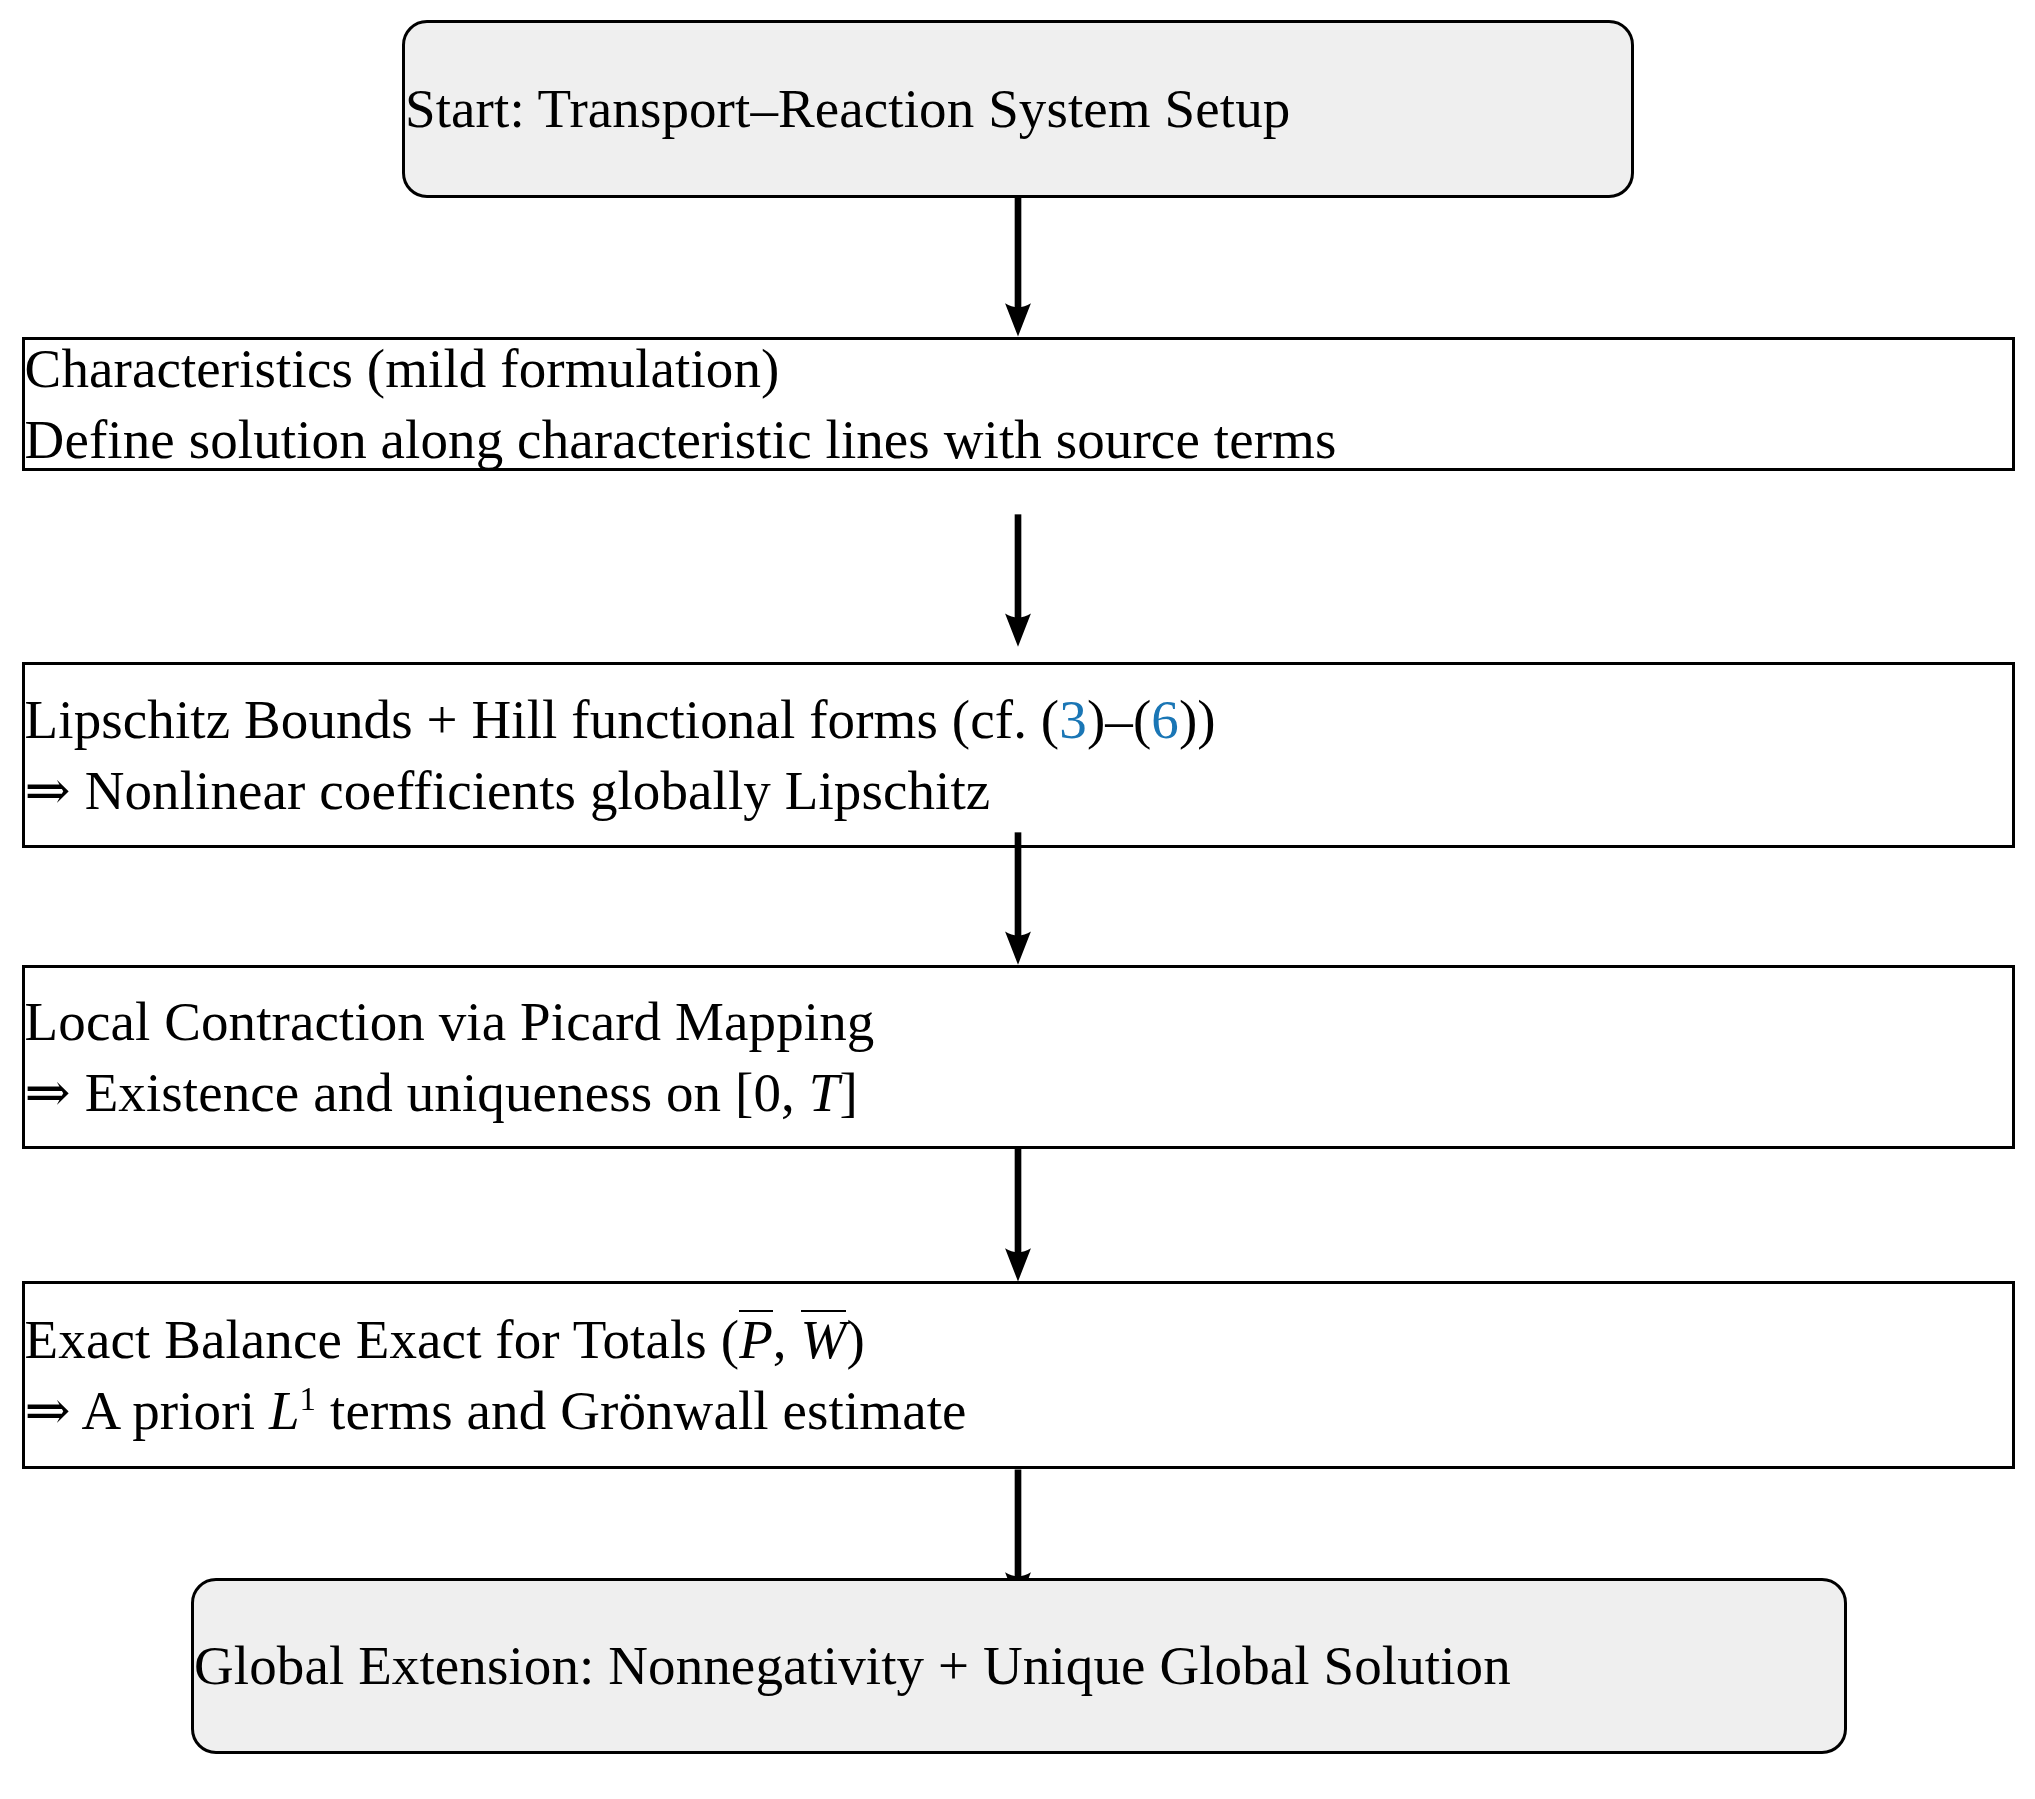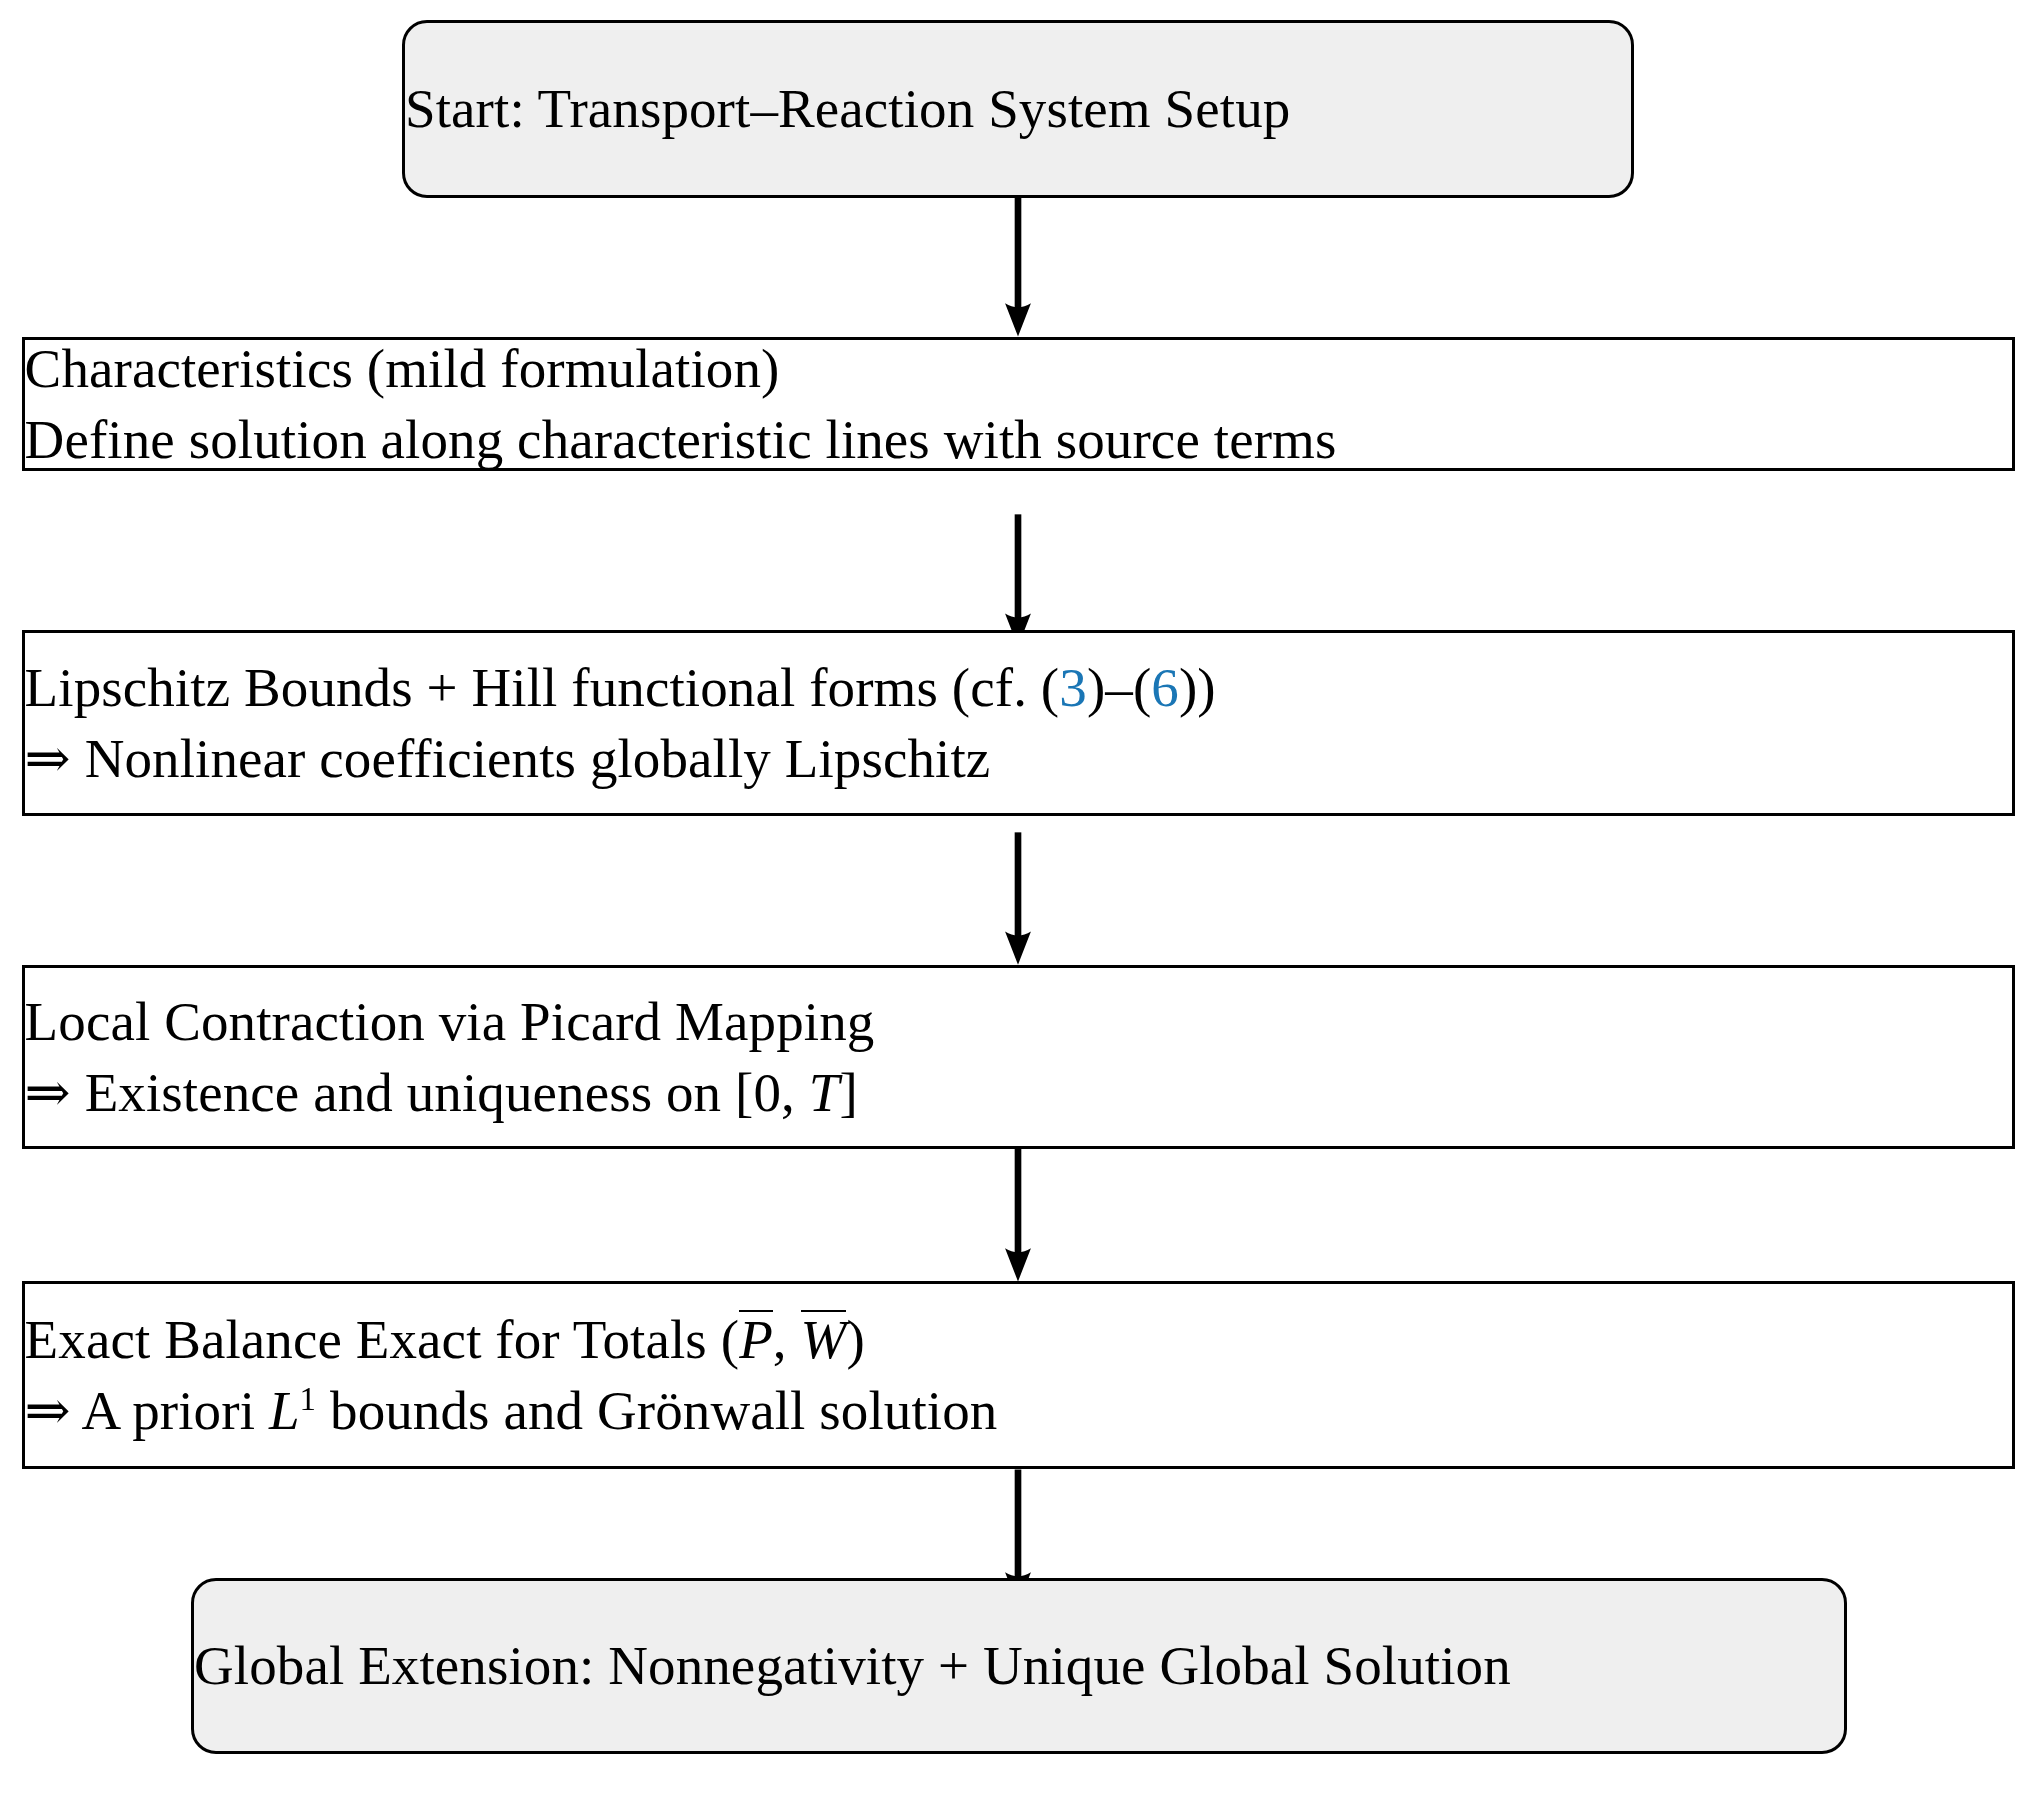--- a/index.html
+++ b/index.html
@@ -49,21 +49,21 @@
   .node-line {
     display: block;
     white-space: nowrap;
     font-size: 55px;
     letter-spacing: 0.1px;
   }
 
   
   #node-start      { left: 402px;  top: 20px;   width: 1232px; height: 178px; }
   #node-char       { left: 21.6px;   top: 337px;  width: 1993px; height: 134px; }
-  #node-lipschitz  { left: 21.6px;   top: 630px;  width: 1993px; height: 186px; }
+  #node-lipschitz  { left: 21.6px;   top: 662px;  width: 1993px; height: 186px; }
   #node-picard     { left: 21.6px;   top: 965px; width: 1993px; height: 184px; }
   #node-balance    { left: 21.6px;   top: 1281px; width: 1993px; height: 188px; }
   #node-global     { left: 191px;  top: 1578px; width: 1656px; height: 176px; }
 
   
   .arrow {
     position: absolute;
     left: 1001px;
     width: 34px;
   }
@@ -142,21 +142,21 @@
 
   <div class="arrow" id="arrow-4">
     <svg width="34" height="134" viewBox="0 0 46 180" xmlns="http://www.w3.org/2000/svg" aria-hidden="true">
       <line x1="23" y1="0" x2="23" y2="150" stroke="#000000" stroke-width="9"></line>
       <path d="M 23 180 L 5.5 135 Q 23 146 40.5 135 Z" fill="#000000"></path>
     </svg>
   </div>
 
   <div class="node plain" id="node-balance">
     <span class="node-line"><span>Exact Balance Exact for Totals (</span><span class="mathit overline">P</span><span>, </span><span class="mathit overline">W</span><span>)</span></span>
-    <span class="node-line"><span>⇒ A priori </span><span class="mathit">L</span><span class="sup">1</span><span> bounds and Grönwall solution</span></span>
+    <span class="node-line"><span>⇒ A priori </span><span class="mathit">L</span><span class="sup">1</span><span> terms and Grönwall estimate</span></span>
   </div>
 
   <div class="arrow" id="arrow-5">
     <svg width="34" height="137" viewBox="0 0 46 184" xmlns="http://www.w3.org/2000/svg" aria-hidden="true">
       <line x1="23" y1="0" x2="23" y2="154" stroke="#000000" stroke-width="9"></line>
       <path d="M 23 184 L 5.5 139 Q 23 150 40.5 139 Z" fill="#000000"></path>
     </svg>
   </div>
 
   <div class="node terminal" id="node-global">

